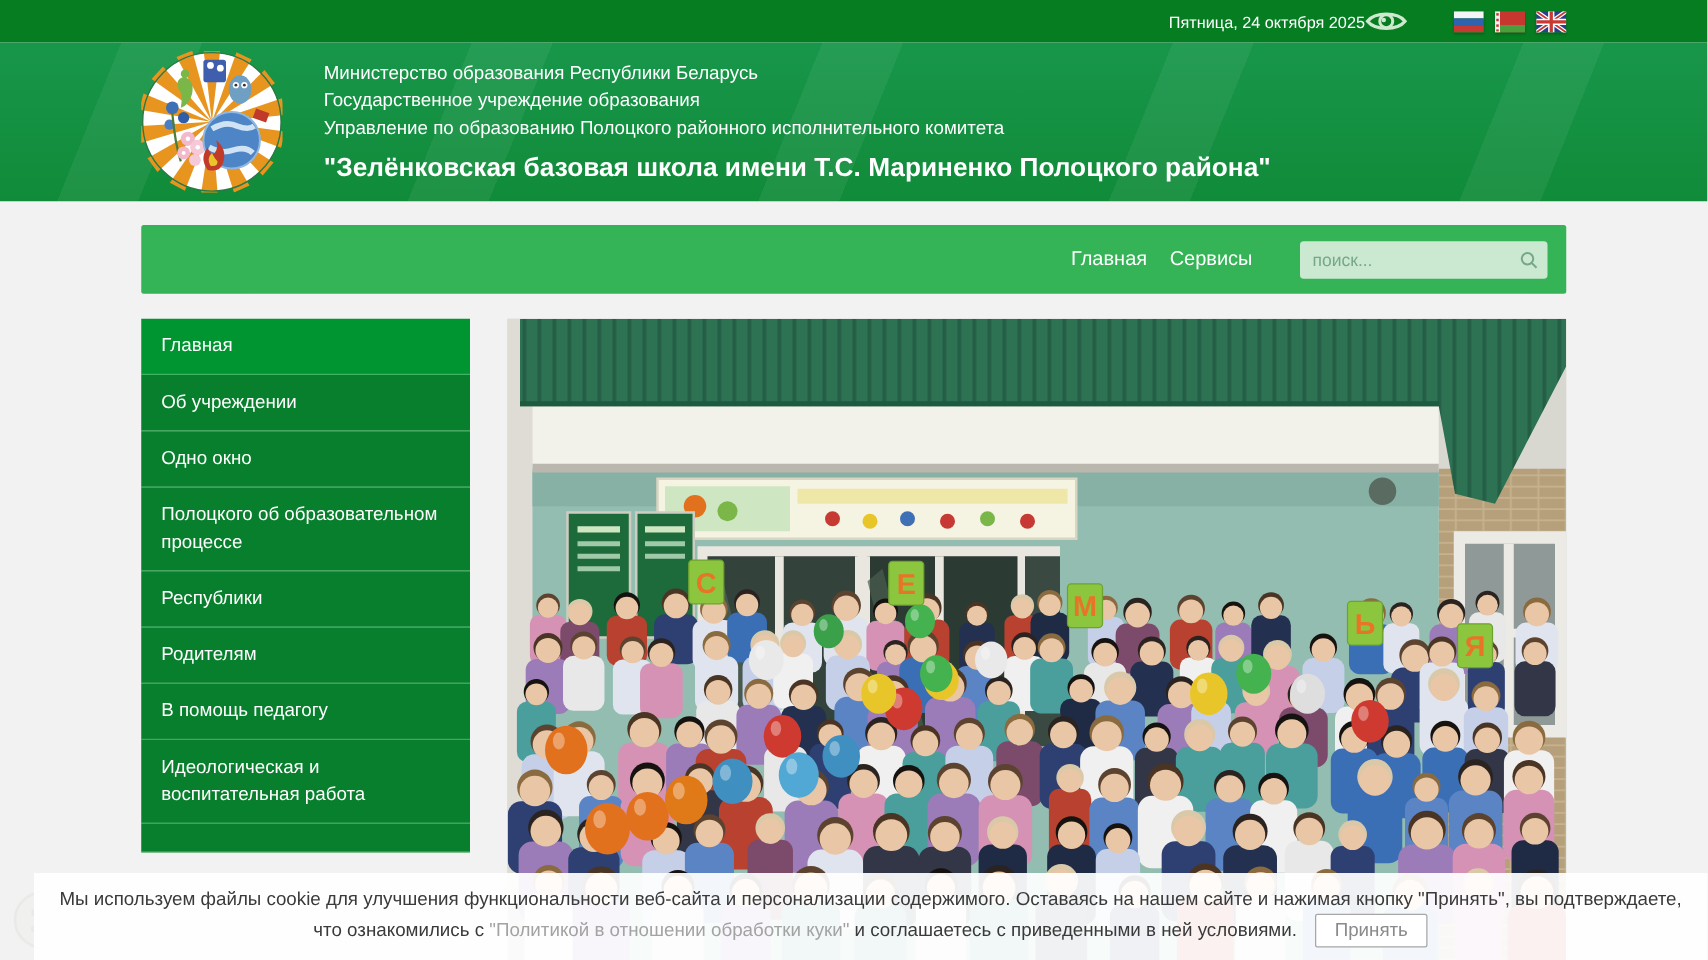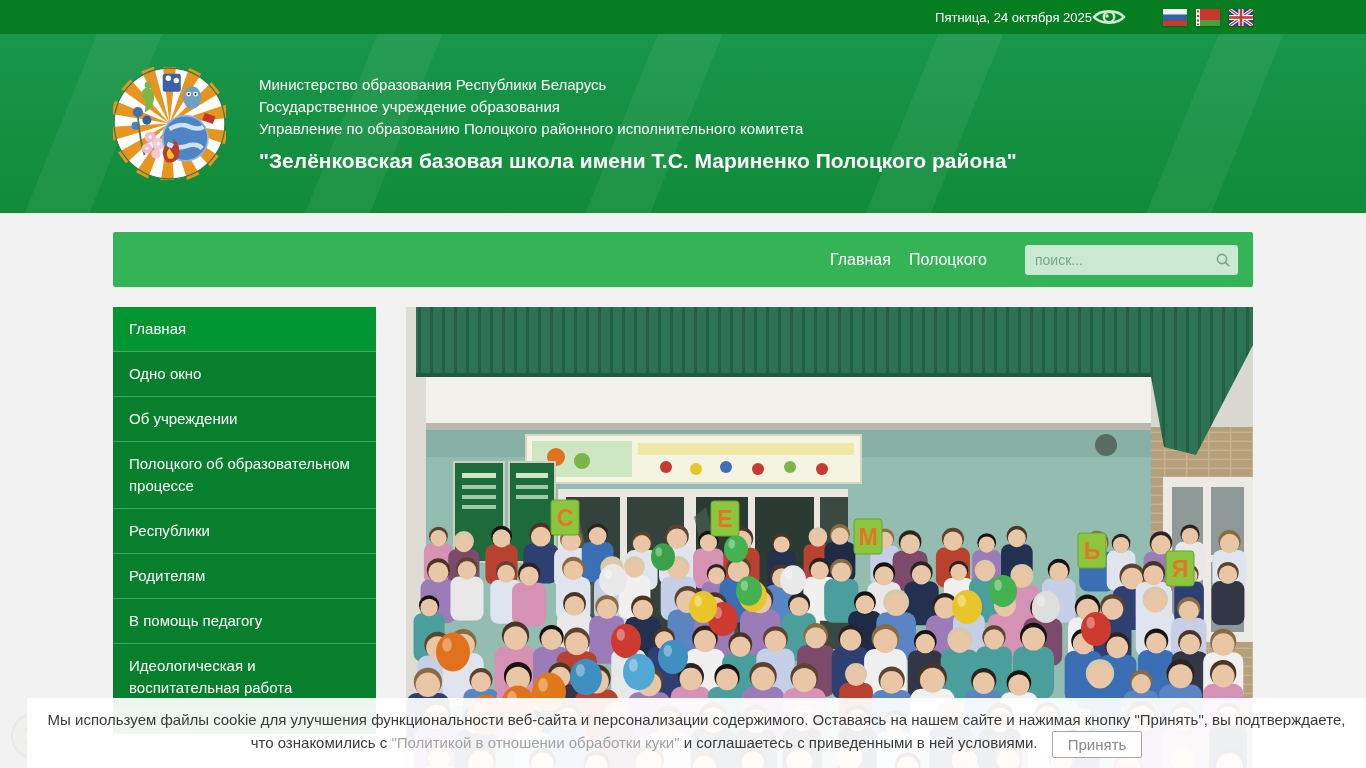--- a/index.html
+++ b/index.html
@@ -7,35 +7,35 @@
   body { font-family:"Liberation Sans", sans-serif; background:#f2f2f2; position:relative; }
 
   
   .topbar { height:34px; background:#077d22; display:flex; align-items:center; justify-content:flex-end; padding:0 113px; }
   .topbar-date { color:#ffffff; font-size:13px; }
   .topbar-right { display:flex; align-items:center; gap:9px; }
   .eye-btn { margin-right:28px; cursor:pointer; display:flex; align-items:center; }
   .flag { width:24px; height:17px; display:block; cursor:pointer; box-shadow:0 1px 2px rgba(0,0,0,0.25); }
 
   
-  .header { height:179px; background:linear-gradient(180deg,#18964a 0%,#108b39 100%); position:relative; overflow:hidden; display:flex; align-items:center; padding:0 113px; }
+  .header { height:127px; background:linear-gradient(180deg,#18964a 0%,#108b39 100%); position:relative; overflow:hidden; display:flex; align-items:center; padding:0 113px; }
   .header::after { content:""; position:absolute; inset:0;
      background:repeating-linear-gradient(112deg, rgba(255,255,255,0) 0 90px, rgba(255,255,255,0.06) 90px 150px, rgba(255,255,255,0) 150px 260px);
      pointer-events:none; }
   .logo-wrap { width:113px; height:113px; flex:0 0 113px; margin-right:33px; position:relative; z-index:1; }
   .header-text { position:relative; z-index:1; color:#fff; }
   .header-line { font-size:15px; line-height:22px; }
   .header-title { font-size:21px; font-weight:bold; margin-top:9px; }
 
   
   .navbar { width:1140px; height:55px; margin:19px auto 0 113px; background:#35b457; border-radius:2px;
             display:flex; align-items:center; justify-content:flex-end; padding:0 15px; gap:18px; }
   .nav-link { color:#ffffff; font-size:16px; text-decoration:none; cursor:pointer; }
   .search-box { position:relative; margin-left:20px; }
-  .search-box input { width:213px; height:30px; background:#cbe8d1; border:none; border-radius:3px;
+  .search-box input { width:198px; height:30px; background:#cbe8d1; border:none; border-radius:3px;
             padding:0 30px 0 10px; font-size:14px; color:#000000; font-family:"Liberation Sans",sans-serif; outline:none; }
   .search-box input::placeholder { color:#76a886; }
   .search-icon { position:absolute; right:7px; top:7px; }
 
   
   .content { width:1140px; margin:20px 113px 0; display:flex; gap:30px; align-items:flex-start; }
   .sidebar { width:263px; flex:0 0 263px; }
   .side-item { background:#087f2c; border-bottom:1px solid rgba(130,205,150,0.5); padding:11px 16px;
                color:#ffffff; font-size:15px; line-height:22px; cursor:pointer; }
   .side-item.active { background:#019531; }
@@ -158,37 +158,37 @@
   <div class="header-text">
     <div class="header-line">Министерство образования Республики Беларусь</div>
     <div class="header-line">Государственное учреждение образования</div>
     <div class="header-line">Управление по образованию Полоцкого районного исполнительного комитета</div>
     <div class="header-title">"Зелёнковская базовая школа имени Т.С. Мариненко Полоцкого района"</div>
   </div>
 </div>
 
 <div class="navbar">
   <a class="nav-link">Главная</a>
-  <a class="nav-link">Полоцкого</a>
+  <a class="nav-link">Сервисы</a>
   <span class="search-box">
     <input type="text" placeholder="поиск..." style="">
     <span class="search-icon">
       <svg width="16" height="16" viewBox="0 0 16 16">
         <circle cx="7" cy="7" r="4.6" fill="none" stroke="#76a886" stroke-width="1.6"></circle>
         <line x1="10.4" y1="10.4" x2="14.2" y2="14.2" stroke="#76a886" stroke-width="1.6"></line>
       </svg>
     </span>
   </span>
 </div>
 
 <div class="content">
   <div class="sidebar">
       <div class="side-item active"><span>Главная</span></div>
+      <div class="side-item"><span>Об учреждении</span></div>
       <div class="side-item"><span>Одно окно</span></div>
-      <div class="side-item"><span>Об учреждении</span></div>
       <div class="side-item"><span>Полоцкого об образовательном процессе</span></div>
       <div class="side-item"><span>Республики</span></div>
       <div class="side-item"><span>Родителям</span></div>
       <div class="side-item"><span>В помощь педагогу</span></div>
       <div class="side-item"><span>Идеологическая и воспитательная работа</span></div>
       <div class="side-item"></div>
     </div>
 
   <div class="photo-frame">
     <svg id="photo-svg" width="847" height="560" viewBox="0 0 847 560">

